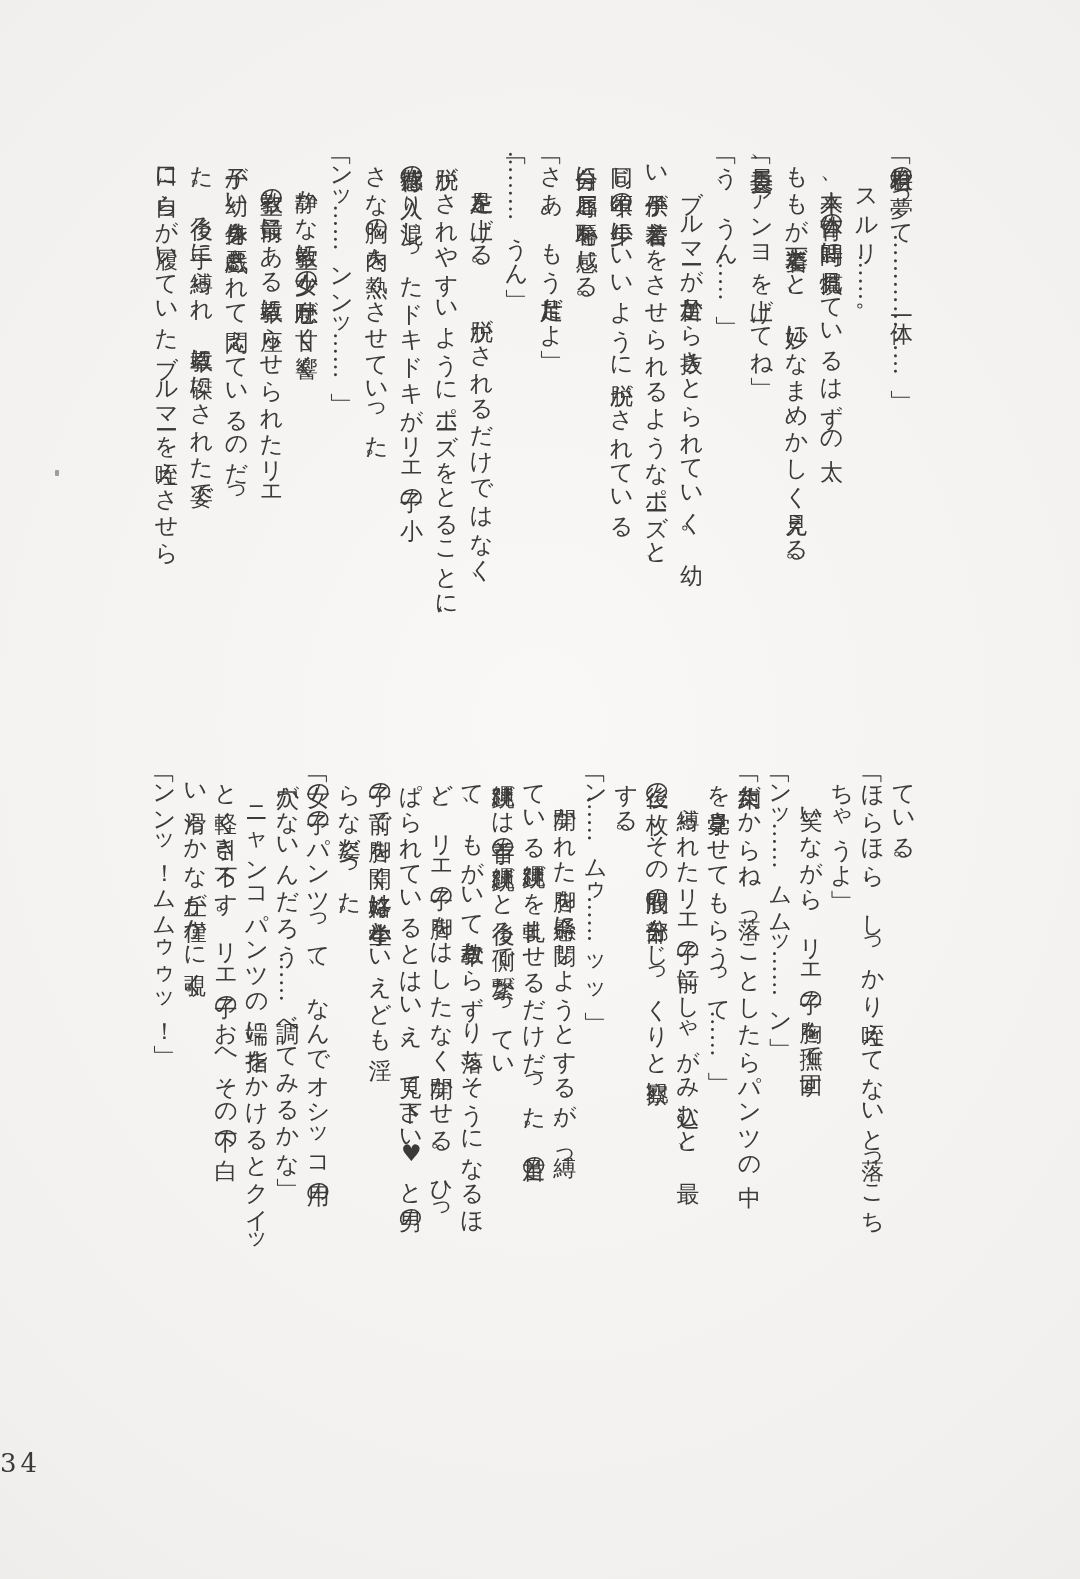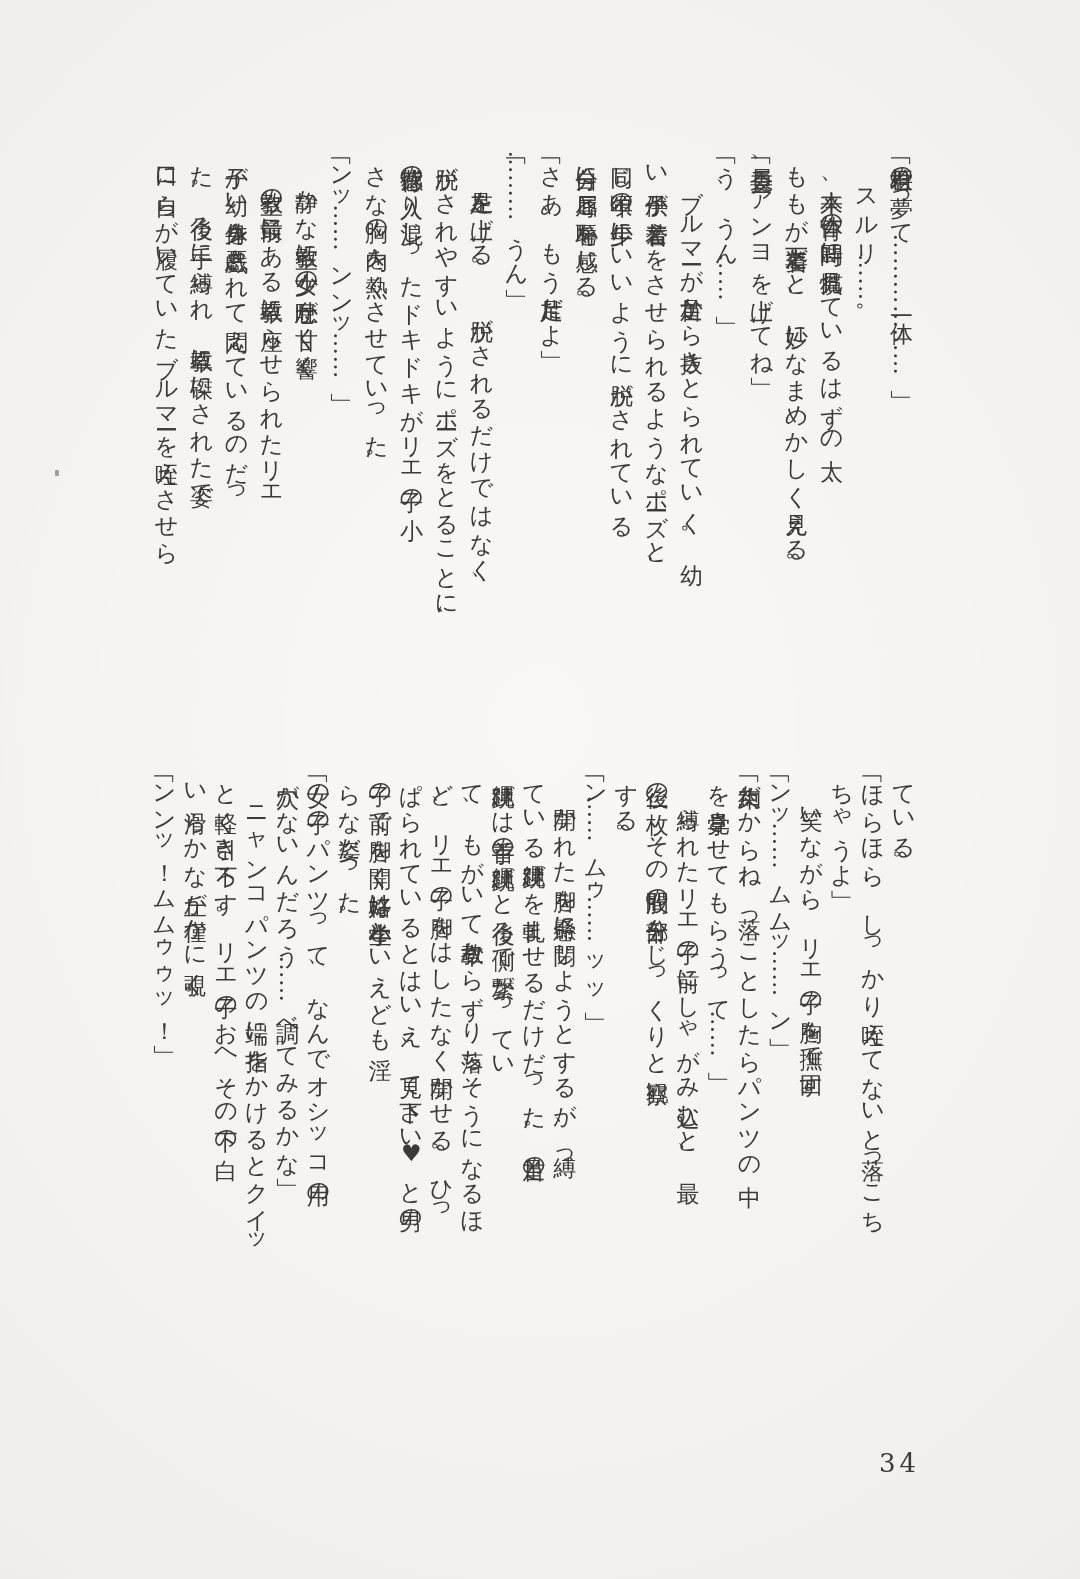--- a/index.html
+++ b/index.html
@@ -49,21 +49,21 @@
     top: 768px;
     right: 161px;
     height: 500px;
     line-height: 30.8px;    
   }
   .pagenum {
     position: absolute;
     top: 1448px;
     left: 0;
     width: 920px;
-    text-align: right;
+    text-align: left;
     font-size: 26px;
     letter-spacing: 4px;
     color: #3b3a38;
   }
   .speck {
     position: absolute;
     left: 55px;
     top: 470px;
     width: 4px;
     height: 6px;

